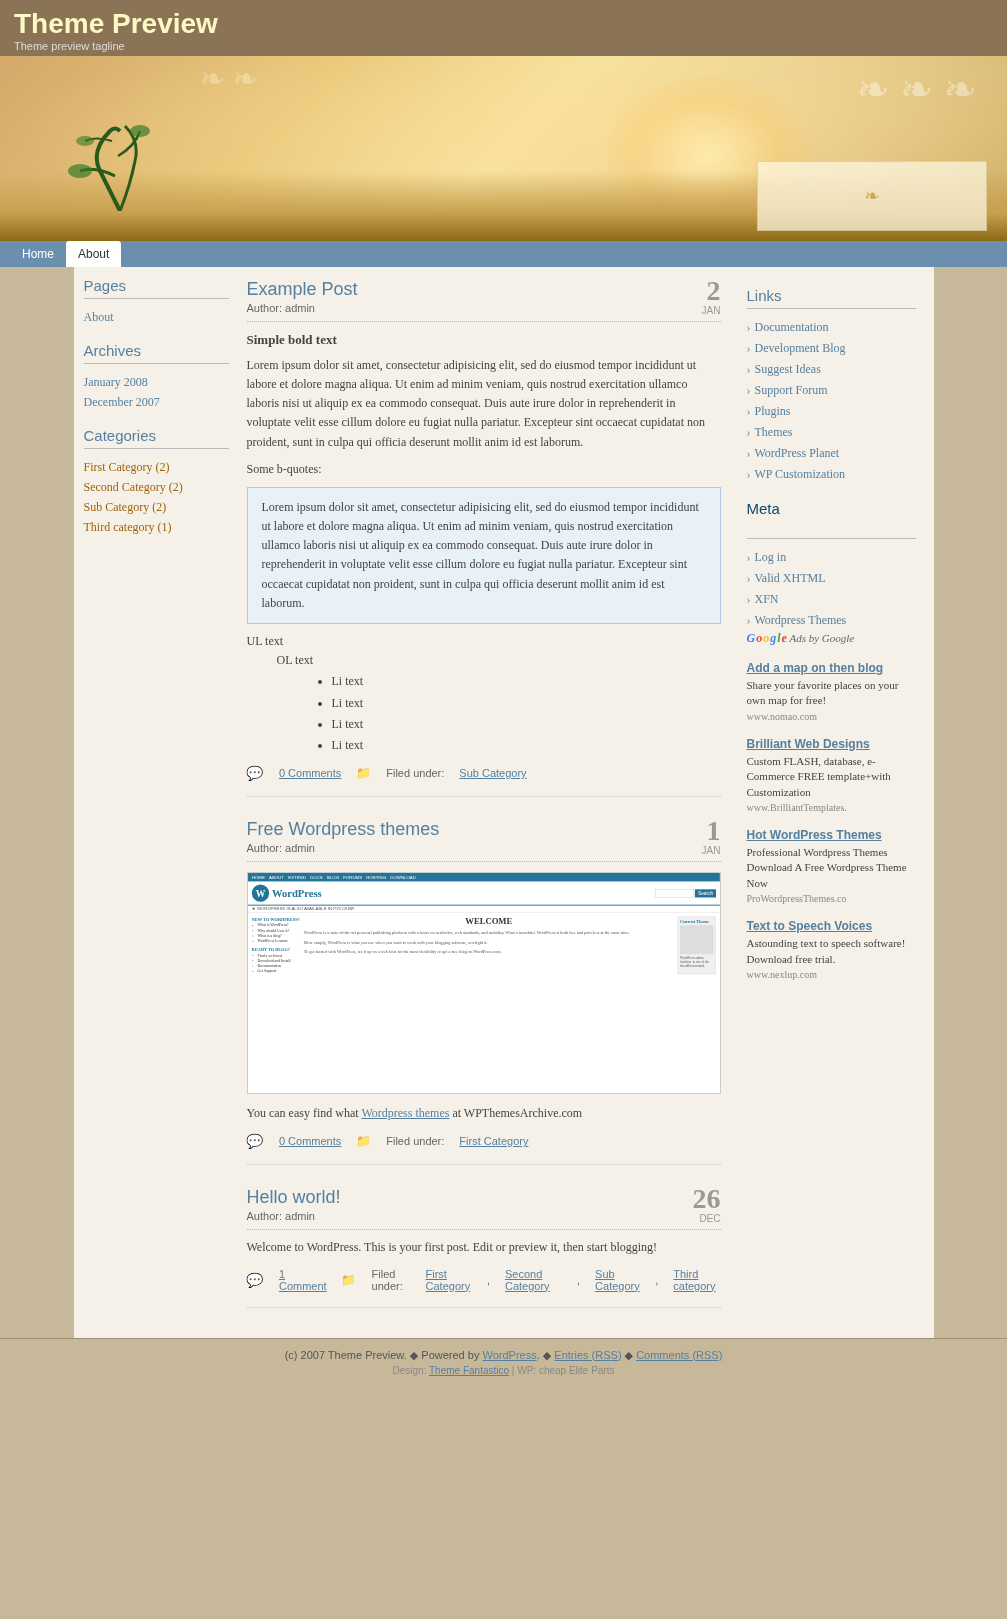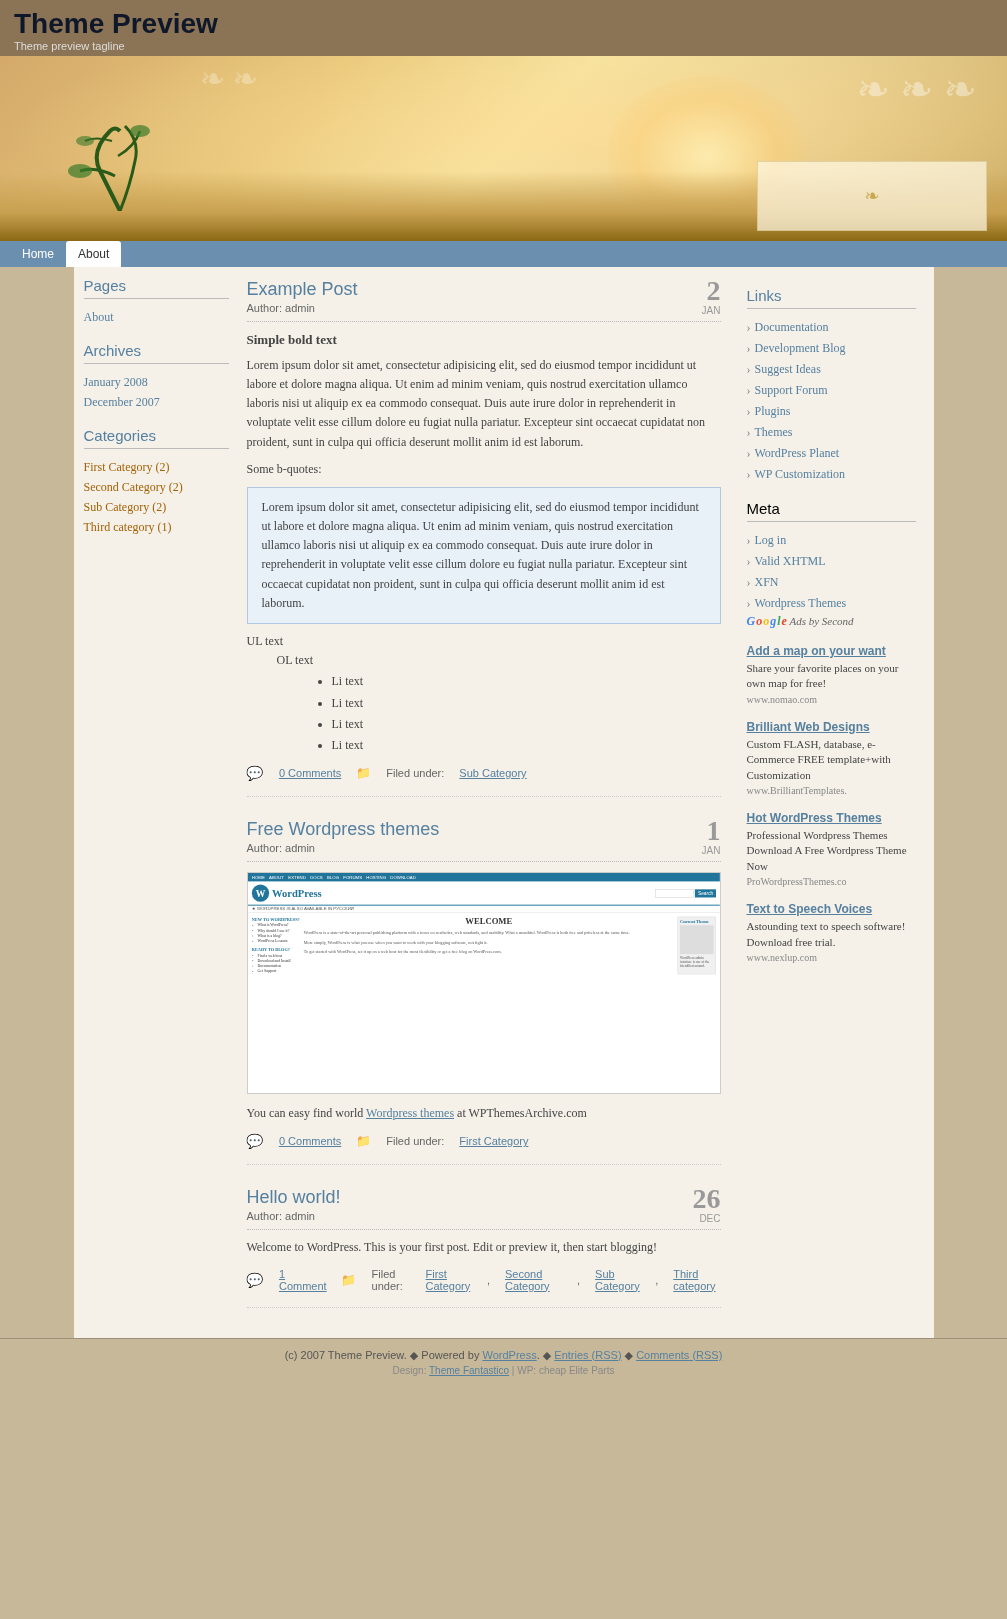--- a/index.html
+++ b/index.html
@@ -1,20 +1,20 @@
 <!DOCTYPE html>
 <html><head>
   <meta charset="utf-8">
   <style>
     * { margin: 0; padding: 0; box-sizing: border-box; }
     body { font-family: Georgia, 'Times New Roman', serif; font-size: 13px; background: #c8b89a; color: #333; }
 
     
     #site-header { background: #8b7355; padding: 8px 14px 4px; }
-    #site-title { font-size: 28px; font-weight: bold; color: #0f172a; font-family: Arial, sans-serif; }
+    #site-title { font-size: 28px; font-weight: bold; color: #fef9c3; font-family: Arial, sans-serif; }
     #site-tagline { font-size: 11px; color: #ddd; font-family: Arial, sans-serif; }
 
     
     #hero { width: 100%; height: 185px; background: linear-gradient(135deg, #d4a96a 0%, #e8c87a 30%, #f5e4a0 50%, #e8d090 70%, #c8a860 100%); position: relative; overflow: hidden; }
     #hero-overlay { position: absolute; inset: 0; background: radial-gradient(ellipse at 60% 40%, rgba(255,220,150,0.6) 0%, transparent 70%); }
     #hero-ground { position: absolute; bottom: 0; left: 0; right: 0; height: 70px; background: linear-gradient(to top, #8b6914 0%, #c8a050 40%, transparent 100%); }
     #hero-plant { position: absolute; bottom: 30px; left: 60px; width: 120px; height: 100px; }
     #hero-light { position: absolute; top: 20px; right: 200px; width: 200px; height: 160px; background: radial-gradient(ellipse, rgba(255,240,180,0.8) 0%, rgba(255,200,100,0.3) 50%, transparent 80%); border-radius: 50%; }
     #hero-swirl { position: absolute; top: 10px; right: 30px; font-size: 40px; color: rgba(255,255,255,0.4); }
     #hero-swirl2 { position: absolute; top: 5px; left: 200px; font-size: 30px; color: rgba(255,255,255,0.3); }
@@ -96,21 +96,21 @@
     .sidebar-cats-list li { padding: 2px 0; }
     .sidebar-cats-list li a { color: #a16207; text-decoration: none; font-size: 12px; }
 
     
     #right-sidebar { width: 185px; flex-shrink: 0; padding: 10px 8px; background: #f5f0e8; }
     .ad-block { margin-bottom: 15px; }
     .ad-title { font-size: 12px; font-weight: bold; color: #5580a0; text-decoration: underline; cursor: pointer; font-family: Arial, sans-serif; }
     .ad-desc { font-size: 11px; color: #444; line-height: 1.4; margin-top: 3px; }
     .ad-url { font-size: 10px; color: #888; margin-top: 2px; }
     .links-section-title { font-size: 15px; color: #5580a0; border-bottom: 1px solid #bbb; padding-bottom: 4px; margin-bottom: 8px; font-family: Arial, sans-serif; }
-    .meta-section-title { font-size: 15px; color: #000000; border-bottom: 1px solid #bbb; padding-bottom: 4px; margin-bottom: 8px; margin-top: 15px; font-family: Arial, sans-serif; }
+    .meta-section-title { font-size: 15px; color: #0c4a6e; border-bottom: 1px solid #bbb; padding-bottom: 21px; margin-bottom: 8px; margin-top: 15px; font-family: Arial, sans-serif; }
 
     
     #footer { background: #c8b89a; border-top: 1px solid #a0907a; padding: 10px 14px; font-size: 11px; color: #555; text-align: center; font-family: Arial, sans-serif; }
     #footer a { color: #5580a0; text-decoration: underline; }
     #footer-design { font-size: 10px; color: #888; margin-top: 3px; }
 
     .three-col { display: flex; gap: 18px; }
     .left-sidebar { width: 145px; flex-shrink: 0; }
 
     .google-ads { font-size: 11px; font-style: italic; color: #666; }
@@ -304,21 +304,21 @@
                     <div class="wp-section-title">Current Theme</div>
                     <div style="background:#ddd;height:60px;margin-bottom:4px;"></div>
                     <div style="font-size:7px;color:#555;">WordPress admin interface is one of the friendliest around.</div>
                   </div>
                 </div>
               </div>
             </div>
           </div>
           <div class="post-body" style="margin-top:10px;">
             <p>
-              <span>You can easy find world </span><a href="#" class="post-text-link">Wordpress themes</a><span> at WPThemesArchive.com</span>
+              <span>You can easy find what </span><a href="#" class="post-text-link">Wordpress themes</a><span> at WPThemesArchive.com</span>
             </p>
           </div>
           <div class="post-footer">
             <span class="comment-icon">💬</span>
             <a href="#">0 Comments</a>
             <span class="folder-icon">📁</span>
             <span>Filed under:</span>
             <a href="#">First Category</a>
           </div>
         </div>
@@ -378,26 +378,26 @@
           <div class="google-ads">
             <span class="google-logo">
               <span class="g-blue">G</span>
                 <span class="g-red">o</span>
                 <span class="g-yellow">o</span>
                 <span class="g-blue">g</span>
                 <span class="g-green">l</span>
                 <span class="g-red">e</span>
             </span>
             <span> Ads by </span>
-            <span>Second</span>
+            <span>Google</span>
           </div>
         </div>
 
         <div class="ad-block">
-          <div class="ad-title">Add a map on your want</div>
+          <div class="ad-title">Add a map on then blog</div>
           <div class="ad-desc">Share your favorite places on your own map for free!</div>
           <div class="ad-url">www.nomao.com</div>
         </div>
 
         <div class="ad-block">
           <div class="ad-title">Brilliant Web Designs</div>
           <div class="ad-desc">Custom FLASH, database, e-Commerce FREE template+with Customization</div>
           <div class="ad-url">www.BrilliantTemplates.</div>
         </div>
 

